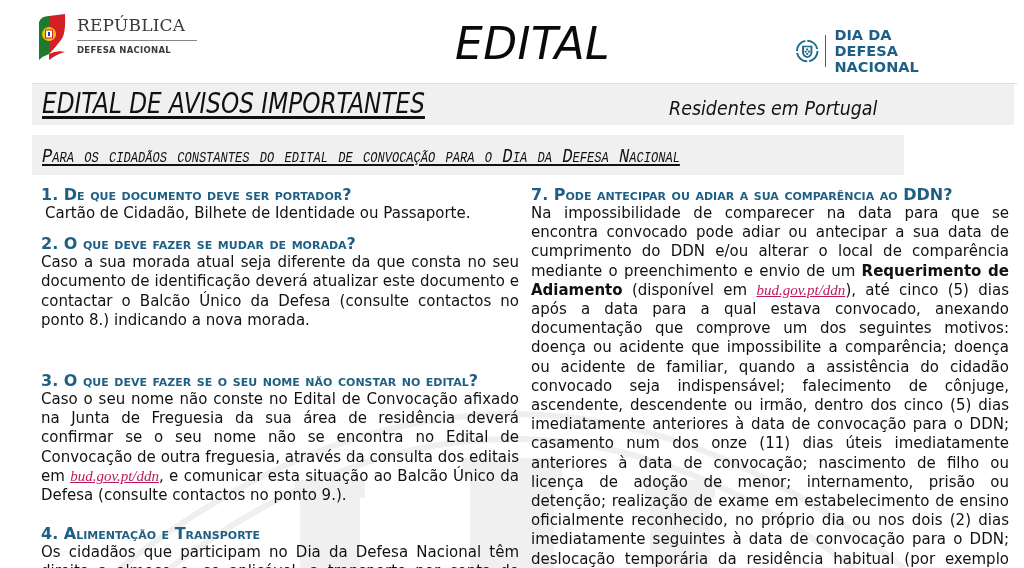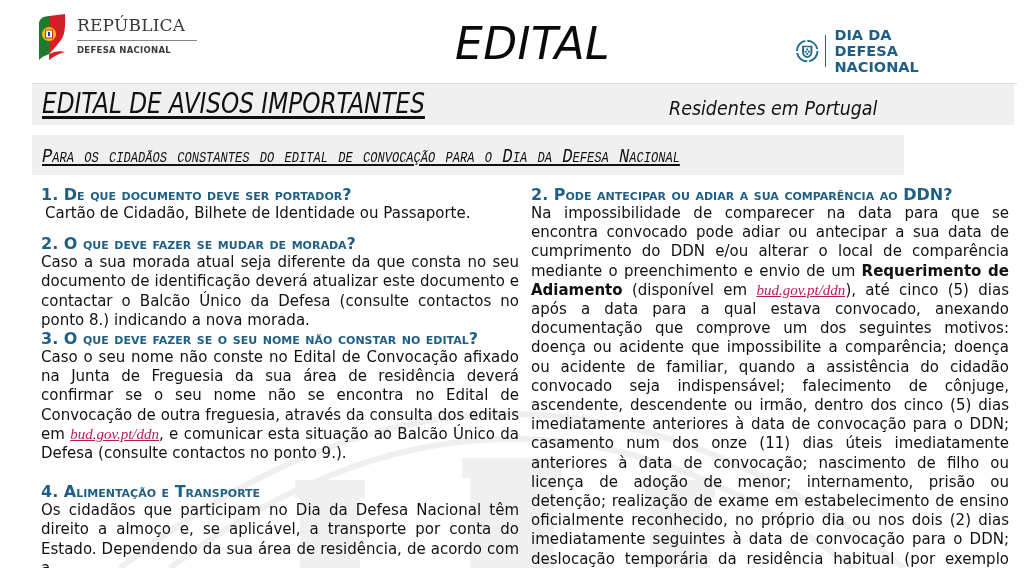--- a/index.html
+++ b/index.html
@@ -33,21 +33,21 @@
   .col { position:absolute; top:186px; width:478px; }
   .col-left { left:41px; }
   .col-right { left:531px; }
   .sec-title { color:#1f5f85; font-weight:bold; font-size:16px; line-height:18px; font-variant:small-caps; white-space:nowrap; }
   .sec-body { font-size:15px; line-height:19.2px; color:#111; text-align:justify; }
   .sec-body .lnk { color:#be185d; font-style:italic; text-decoration:underline;font-family:Liberation Serif, serif; }
   .sec-body b { font-weight:bold; }
   .s1 { margin-bottom:12px; }
   .s1 .sec-body { padding-left:4px; }
   .s2 { }
-  .s3 { margin-bottom:20px; }
+  .s3 { margin-bottom:20px;margin-top:42px; }
 </style>
 </head>
 <body>
 
 <svg class="watermark" viewBox="0 0 1024 268">
   <g fill="none" stroke="#555" stroke-width="6">
     <path d="M120 268 Q512 -40 904 268"></path>
     <path d="M170 268 Q512 10 854 268"></path>
   </g>
   <g fill="#666">
@@ -120,16 +120,16 @@
     <div class="sec-body"><span>Caso o seu nome não conste no Edital de Convocação afixado na Junta de Freguesia da sua área de residência deverá confirmar se o seu nome não se encontra no Edital de Convocação de outra freguesia, através da consulta dos editais em </span><span class="lnk">bud.gov.pt/ddn</span><span>, e comunicar esta situação ao Balcão Único da Defesa (consulte contactos no ponto 9.).</span></div>
   </div>
   <div class="section s4">
     <div class="sec-title">4. Alimentação e Transporte</div>
     <div class="sec-body">Os cidadãos que participam no Dia da Defesa Nacional têm direito a almoço e, se aplicável, a transporte por conta do Estado. Dependendo da sua área de residência, de acordo com a</div>
   </div>
 </div>
 
 <div class="col col-right">
   <div class="section s6">
-    <div class="sec-title">2. Pode antecipar ou adiar a sua comparência ao DDN?</div>
+    <div class="sec-title">7. Pode antecipar ou adiar a sua comparência ao DDN?</div>
     <div class="sec-body"><span>Na impossibilidade de comparecer na data para que se encontra convocado pode adiar ou antecipar a sua data de cumprimento do DDN e/ou alterar o local de comparência mediante o preenchimento e envio de um </span><b>Requerimento de Adiamento</b><span> (disponível em </span><span class="lnk">bud.gov.pt/ddn</span><span>), até cinco (5) dias após a data para a qual estava convocado, anexando documentação que comprove um dos seguintes motivos: doença ou acidente que impossibilite a comparência; doença ou acidente de familiar, quando a assistência do cidadão convocado seja indispensável; falecimento de cônjuge, ascendente, descendente ou irmão, dentro dos cinco (5) dias imediatamente anteriores à data de convocação para o DDN; casamento num dos onze (11) dias úteis imediatamente anteriores à data de convocação; nascimento de filho ou licença de adoção de menor; internamento, prisão ou detenção; realização de exame em estabelecimento de ensino oficialmente reconhecido, no próprio dia ou nos dois (2) dias imediatamente seguintes à data de convocação para o DDN; deslocação temporária da residência habitual (por exemplo para efeitos de estudos); outro motivo que configure situação</span></div>
   </div>
 </div>
 
 </body></html>

